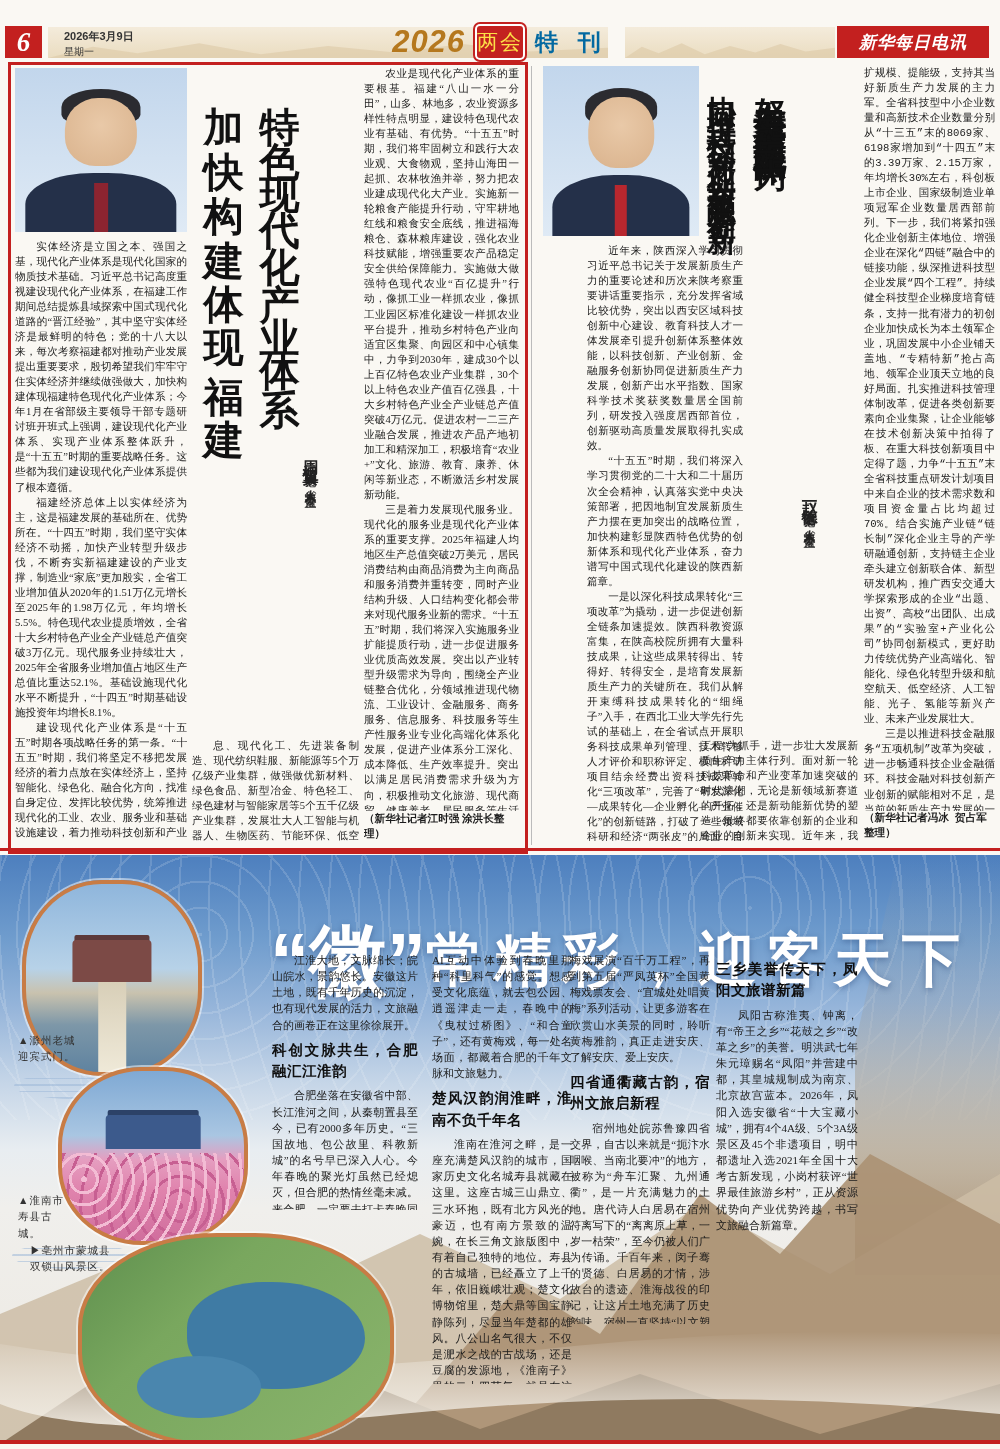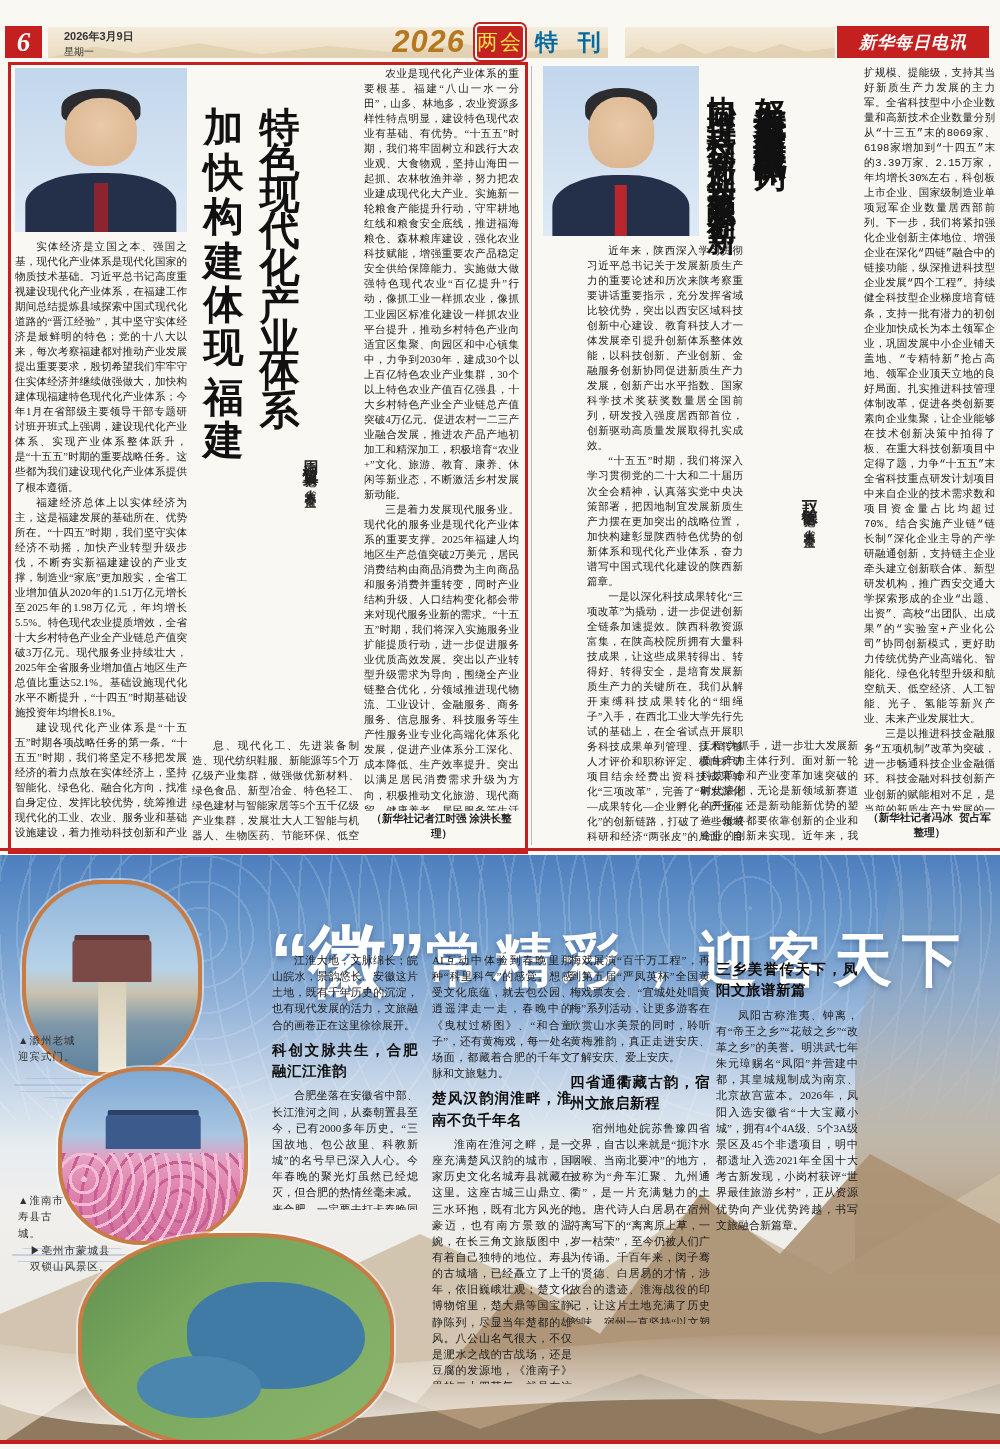--- a/index.html
+++ b/index.html
@@ -30,21 +30,21 @@
   .portrait .head{position:absolute;left:50%;top:18%;width:42%;height:42%;transform:translateX(-50%);
         background:radial-gradient(circle at 50% 40%,#e9c9a8,#d9b28c);border-radius:46% 46% 42% 42%;}
   .portrait .hair{position:absolute;left:50%;top:13%;width:46%;height:22%;transform:translateX(-50%);
         background:#2b2b30;border-radius:50% 50% 30% 30%;}
   .portrait .suit{position:absolute;left:50%;bottom:-6%;width:88%;height:42%;transform:translateX(-50%);
         background:#243049;border-radius:45% 45% 0 0;}
   .portrait .tie{position:absolute;left:50%;bottom:0;width:8%;height:30%;transform:translateX(-50%);background:#8c2430;}
   .portrait.red-tie .tie{background:#b8272e;}
   .bodycol{position:absolute;font-size:10.6px;line-height:1.42;text-align:justify;overflow:hidden;color:#1c1c1c;}
   .bodycol p{margin:0;text-indent:2em;}
-  .credit{font-weight:bold;text-align:center;text-indent:0 !important;}
+  .credit{font-weight:bold;text-align:left;text-indent:0 !important;}
   .vtitle{position:absolute;writing-mode:vertical-rl;font-weight:bold;color:#111;
         font-family:"Liberation Serif",serif;}
   .vauthor{position:absolute;writing-mode:vertical-rl;color:#222;line-height:1.1;}
   .vauthor .nm{font-size:16px;font-weight:bold;letter-spacing:.25em;}
   .vauthor .tt{font-size:12px;letter-spacing:.08em;}
   .full-rule{position:absolute;left:0;width:1000px;background:#c3201f;}
   
   .feature{position:absolute;left:0;top:855px;width:1000px;height:589px;overflow:hidden;
         background:linear-gradient(180deg,#4d7fbe 0%,#6f9ccd 14%,#96b5da 26%,#c3d4e7 38%,#e8edf1 50%,#f0efec 60%,#ece8e0 100%);}
   .feat-swirl{position:absolute;left:0;top:0;width:100%;height:45%;opacity:.15;

